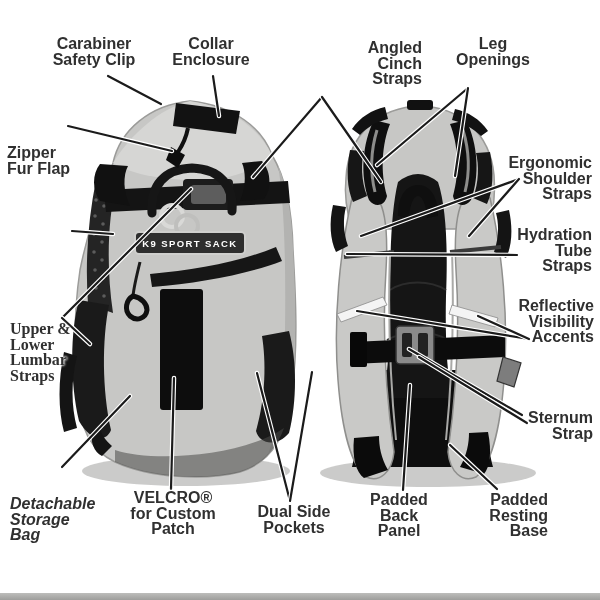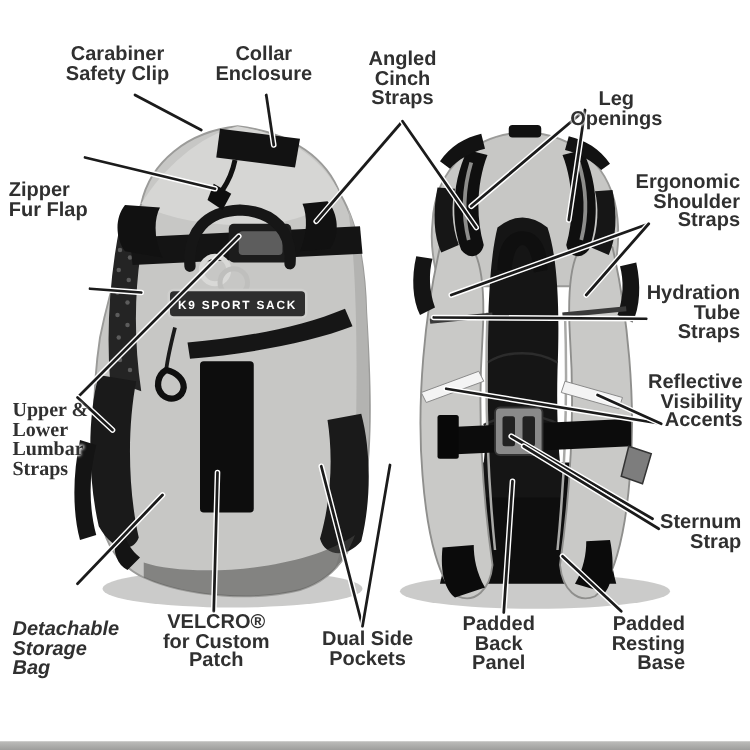--- a/index.html
+++ b/index.html
@@ -17,26 +17,26 @@
   .ta-c{text-align:center;}
   .ta-l{text-align:left;margin-top:32px;}
   .ta-r{text-align:right;}
   .floor{
     position:absolute;left:0;top:593px;width:600px;height:7px;
     background:linear-gradient(#bdbdbb,#9e9e9c);
   }
   
   .lb-carabiner{left:-6px;top:36px;width:200px;}
   .lb-collar{left:111px;top:36px;width:200px;text-align:center;}
-  .lb-cinch{left:222px;top:40px;width:200px;}
-  .lb-leg{left:393px;top:36px;width:200px;margin-top:36px;}
+  .lb-cinch{left:222px;top:40px;width:200px;text-align:right;}
+  .lb-leg{left:393px;top:36px;width:200px;}
   .lb-zipper{left:7px;top:113px;width:160px;}
   .lb-mesh{left:10px;top:203px;width:160px;}
   .lb-lumbar{left:10px;top:289px;width:160px;font-family:Liberation Serif, serif;}
-  .lb-ergonomic{right:8px;top:138px;width:200px;text-align:right;}
+  .lb-ergonomic{right:8px;top:155px;width:200px;text-align:right;}
   .lb-hydration{right:8px;top:227px;width:200px;}
   .lb-reflective{right:6px;top:298px;width:200px;}
   .lb-sternum{right:7px;top:410px;width:200px;padding-left:12px;}
   .lb-detachable{left:10px;top:464px;width:160px;font-style:italic;}
   .lb-velcro{left:73px;top:490px;width:200px;}
   .lb-dualside{left:194px;top:504px;width:200px;}
   .lb-backpanel{left:299px;top:492px;width:200px;}
   .lb-restingbase{right:52px;top:492px;width:200px;}
   .case{stroke:#ffffff;stroke-width:4.5;stroke-linecap:round;fill:none;}
   .lead{stroke:#1b1b1b;stroke-width:2.2;stroke-linecap:round;fill:none;}

